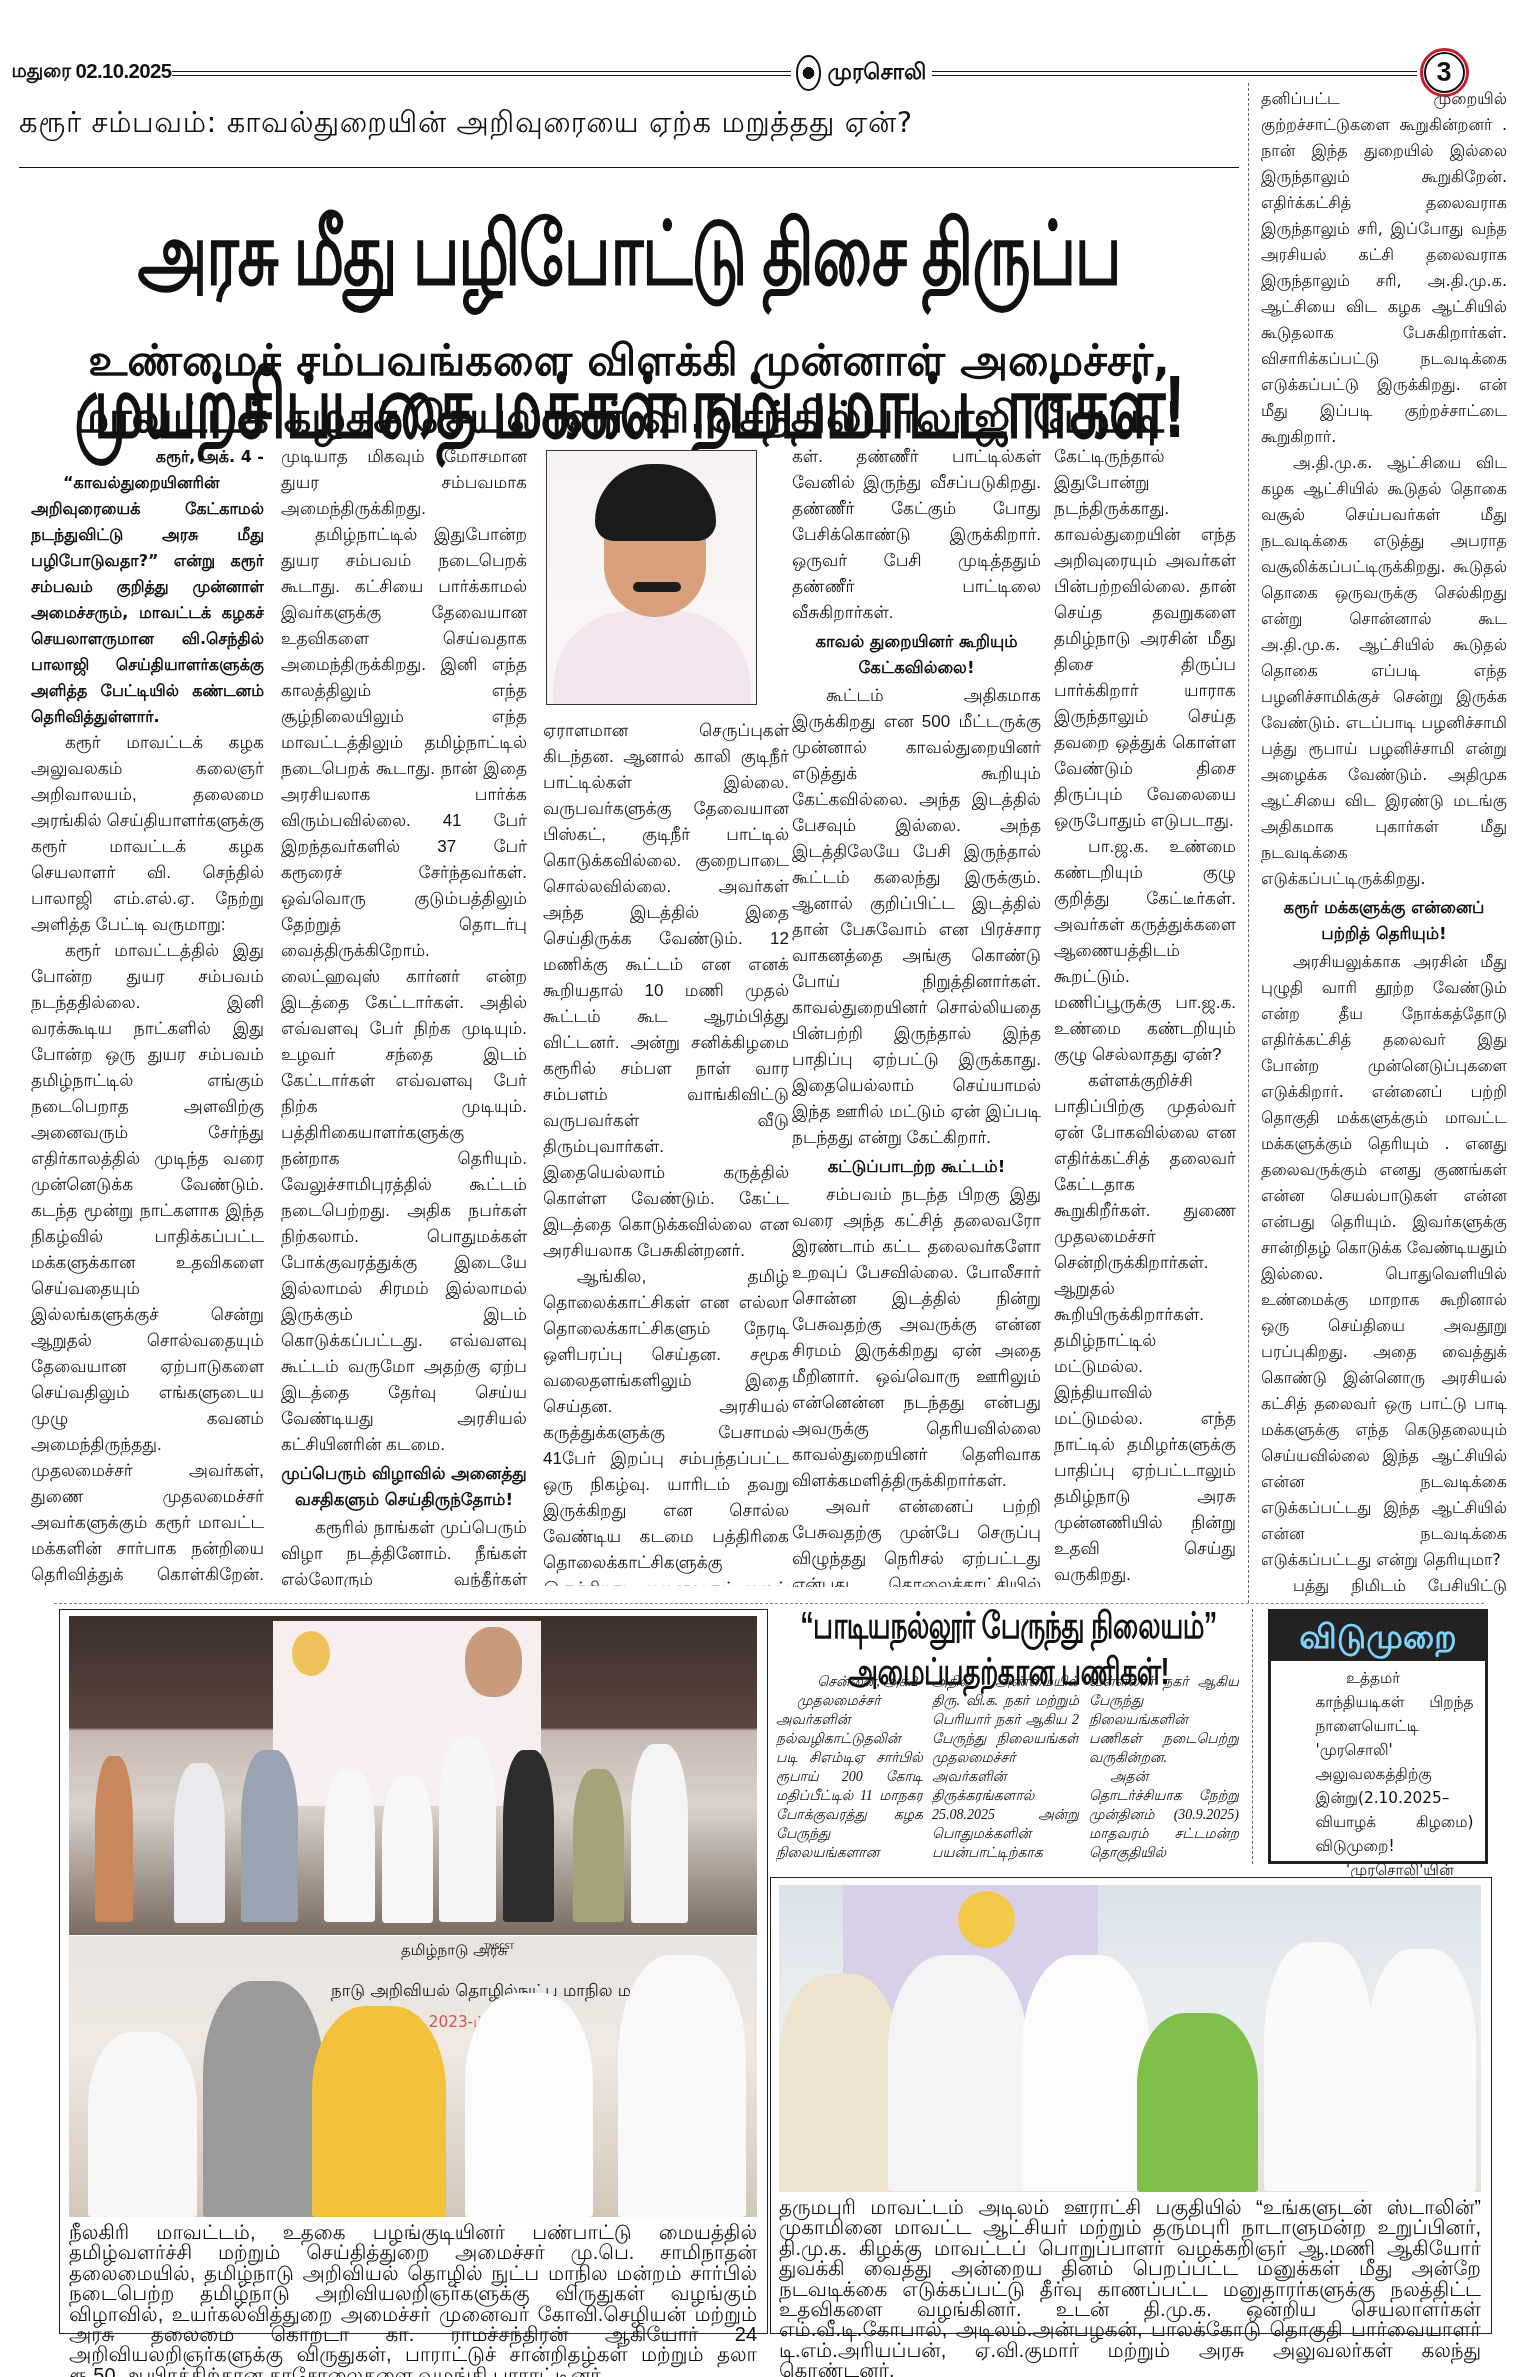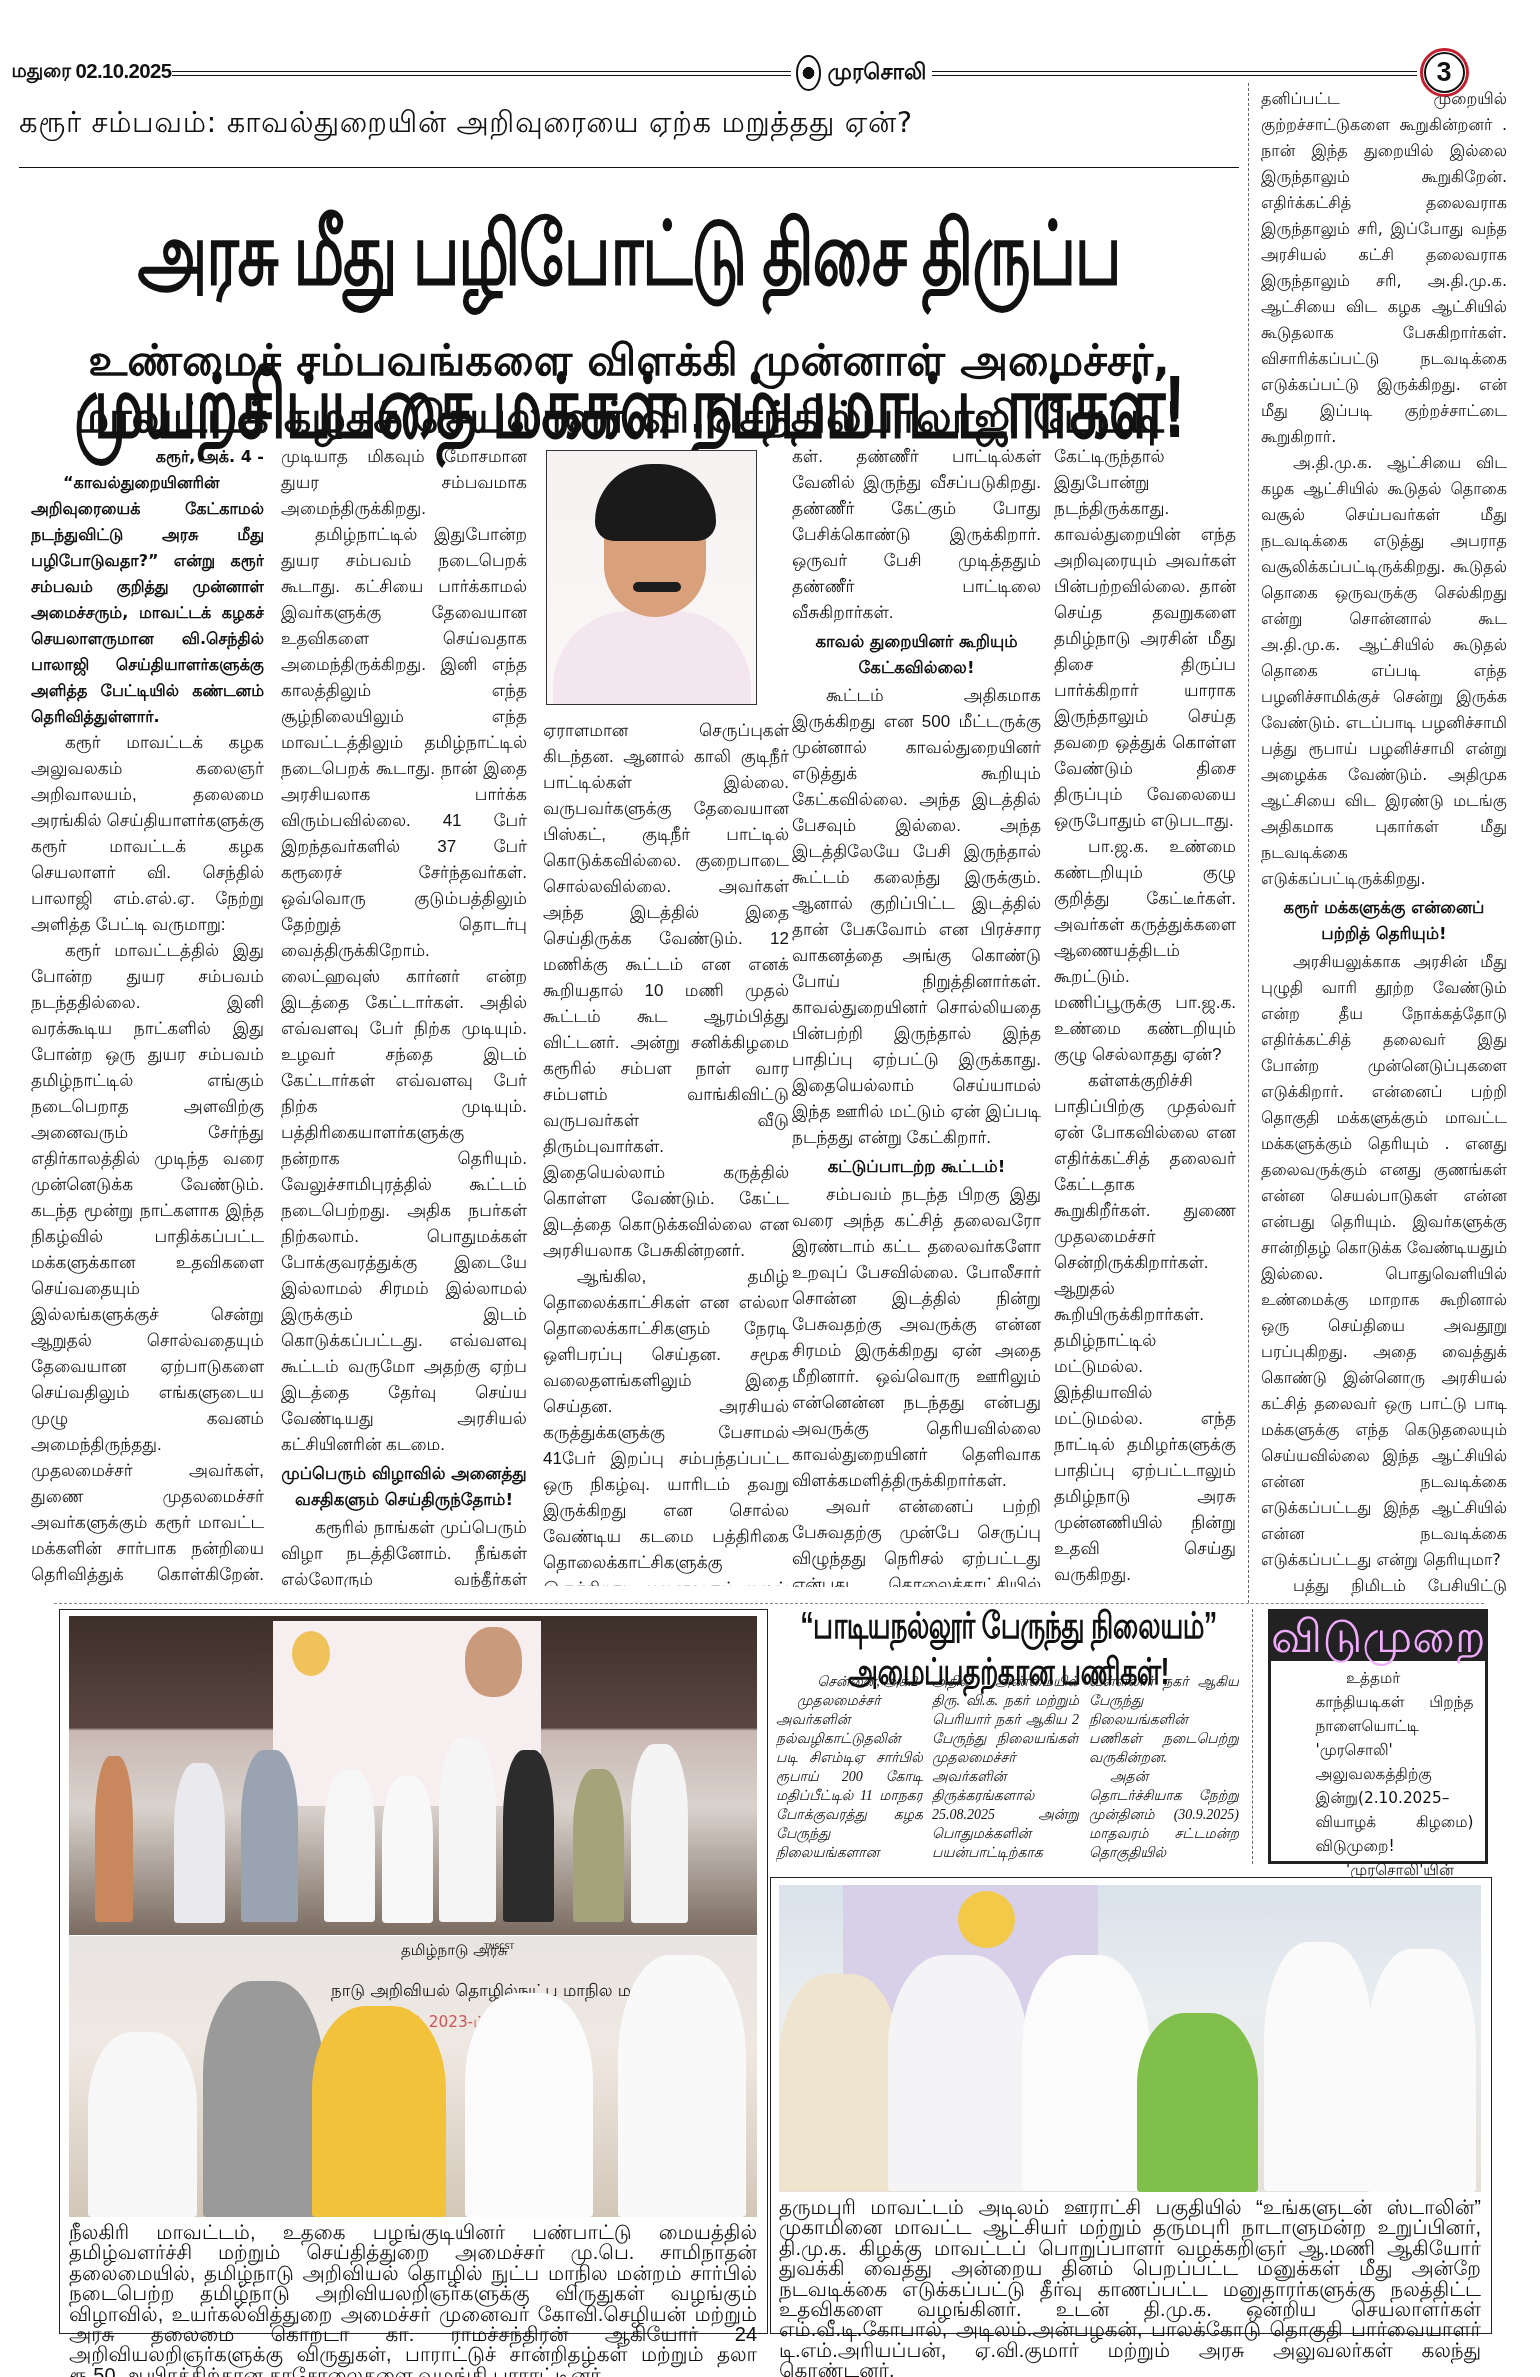--- a/index.html
+++ b/index.html
@@ -55,21 +55,21 @@
   .ph3 { background: linear-gradient(180deg, #d9e1ea 0%, #eaeef0 40%, #e6e0da 100%); }
   .figure { position: absolute; border-radius: 40% 40% 3.8px 3.8px; }
   .caption { position: absolute; font-family: "Liberation Sans", sans-serif; font-size: 20px; line-height: 20.4px; text-align: justify; }
 
   .bus-head { position: absolute; left: 785px; top: 1606px; width: 447px; text-align: center; font-size: 27px; font-weight: bold; font-family: "Liberation Sans", sans-serif; transform: scaleY(1.35); transform-origin: top center; letter-spacing: -0.6px; }
   .bus-col { position: absolute; font-family: "Liberation Serif", serif; font-style: italic; font-size: 14px; line-height: 19px; text-align: justify; overflow: hidden; }
   .bus-col p { text-indent: 1.5em; }
   .bus-col .dl { text-align: right; }
 
   .holiday { position: absolute; left: 1268px; top: 1609px; width: 220px; height: 255px; border: 3.8px solid #222; }
-  .holiday .hd { background: #222; color: #f0abfc; font-size: 45px; font-weight: normal; height: 49px; text-align: center; line-height: 49px; }
+  .holiday .hd { background: #222; color: #7dd3fc; font-size: 33px; font-weight: bold; height: 49px; text-align: center; line-height: 49px; }
   .holiday .body { padding: 5.1px 11.5px; font-size: 15.3px; line-height: 24px; text-align: justify; }
   .holiday .body p { text-indent: 2em; margin-left: 33px; }
   .holiday .bold { font-weight: bold; font-family: "DejaVu Sans", sans-serif; }
   .holiday .sig { text-align: right; font-weight: bold; }
 </style>
 </head>
 <body>
 
 <div class="masthead">
   <span class="mh-city">மதுரை</span>

